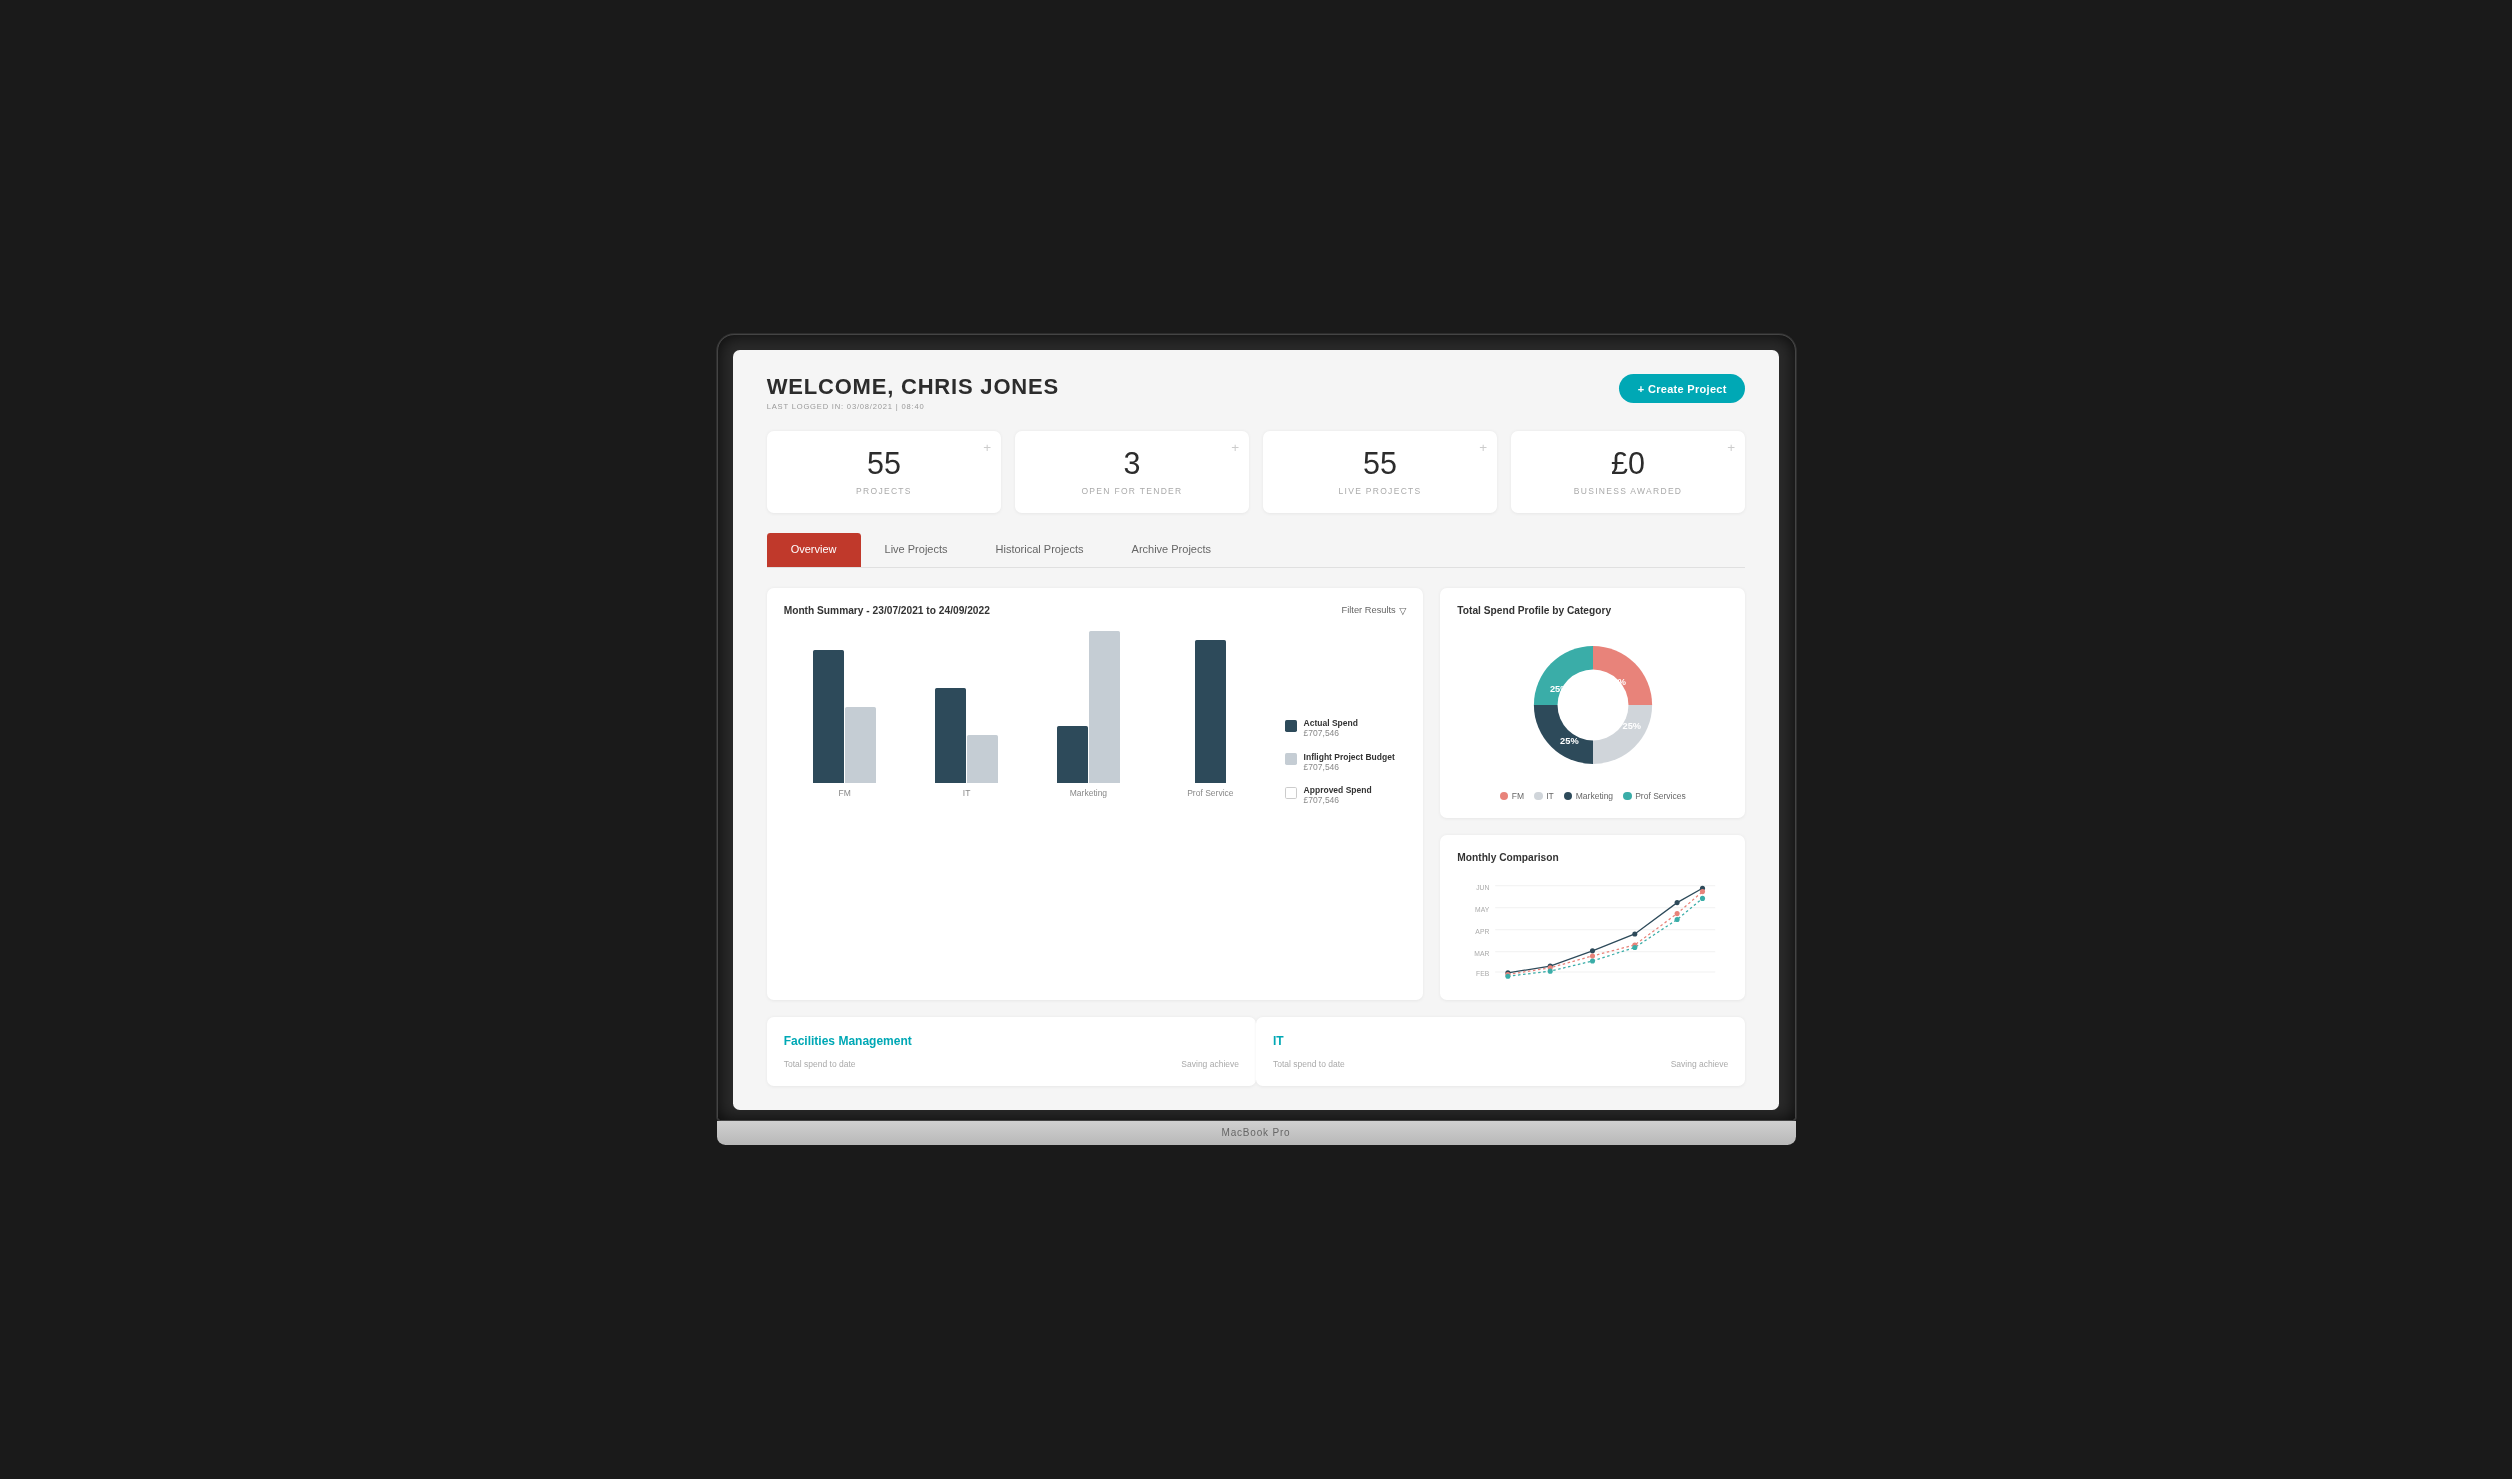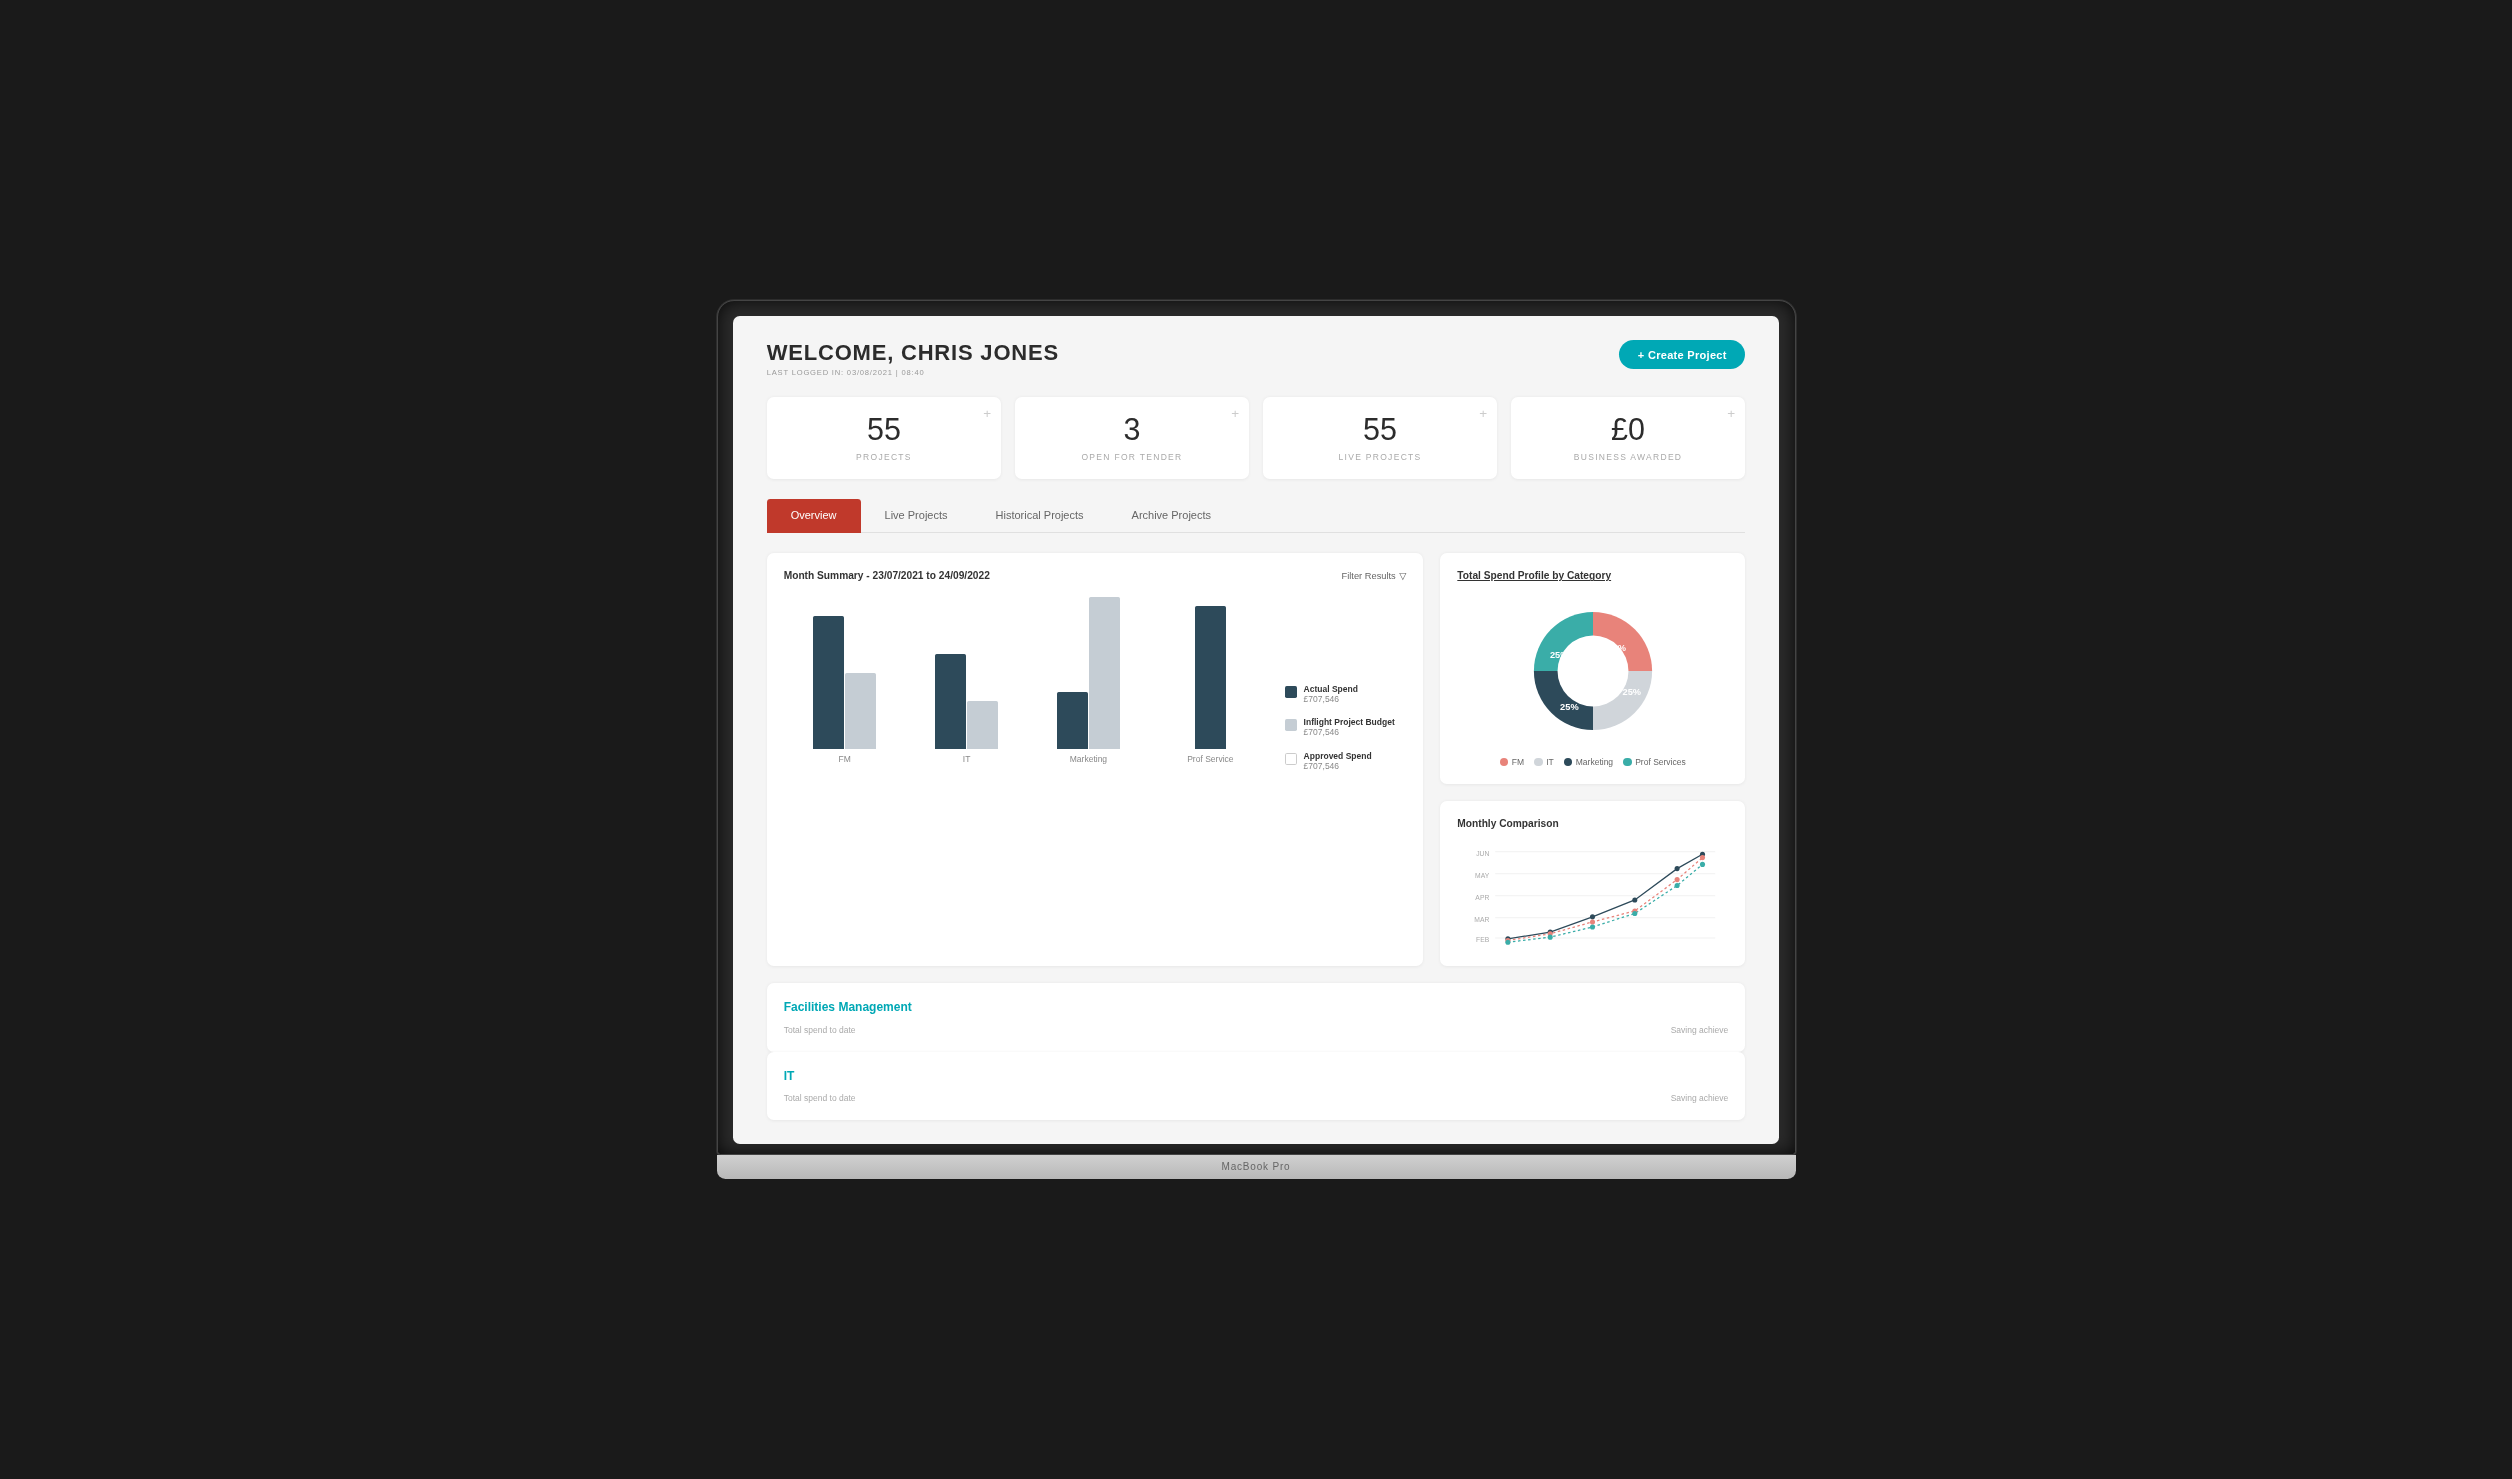--- a/index.html
+++ b/index.html
@@ -282,21 +282,20 @@
       border-radius: 6.8px;
       padding: 17px;
       box-shadow: 0 0.8px 3.4px rgba(0,0,0,0.06);
     }
 
     .donut-title {
       font-size: 10.2px;
       font-weight: 600;
       color: #333;
       margin-bottom: 13.5px;
-      text-decoration: underline;
     }
 
     .donut-wrapper {
       display: flex;
       flex-direction: column;
       align-items: center;
     }
 
     .donut-svg-container {
       position: relative;
@@ -342,21 +341,21 @@
     }
 
     .monthly-chart {
       position: relative;
       height: 110px;
     }
 
     
     .bottom-row {
       display: grid;
-      grid-template-columns: 1fr;
+      grid-template-columns: 1fr 1fr;
       gap: 0;
     }
 
     .facility-card {
       background: white;
       border-radius: 6.8px;
       padding: 17px;
       box-shadow: 0 0.8px 3.4px rgba(0,0,0,0.06);
     }
 

